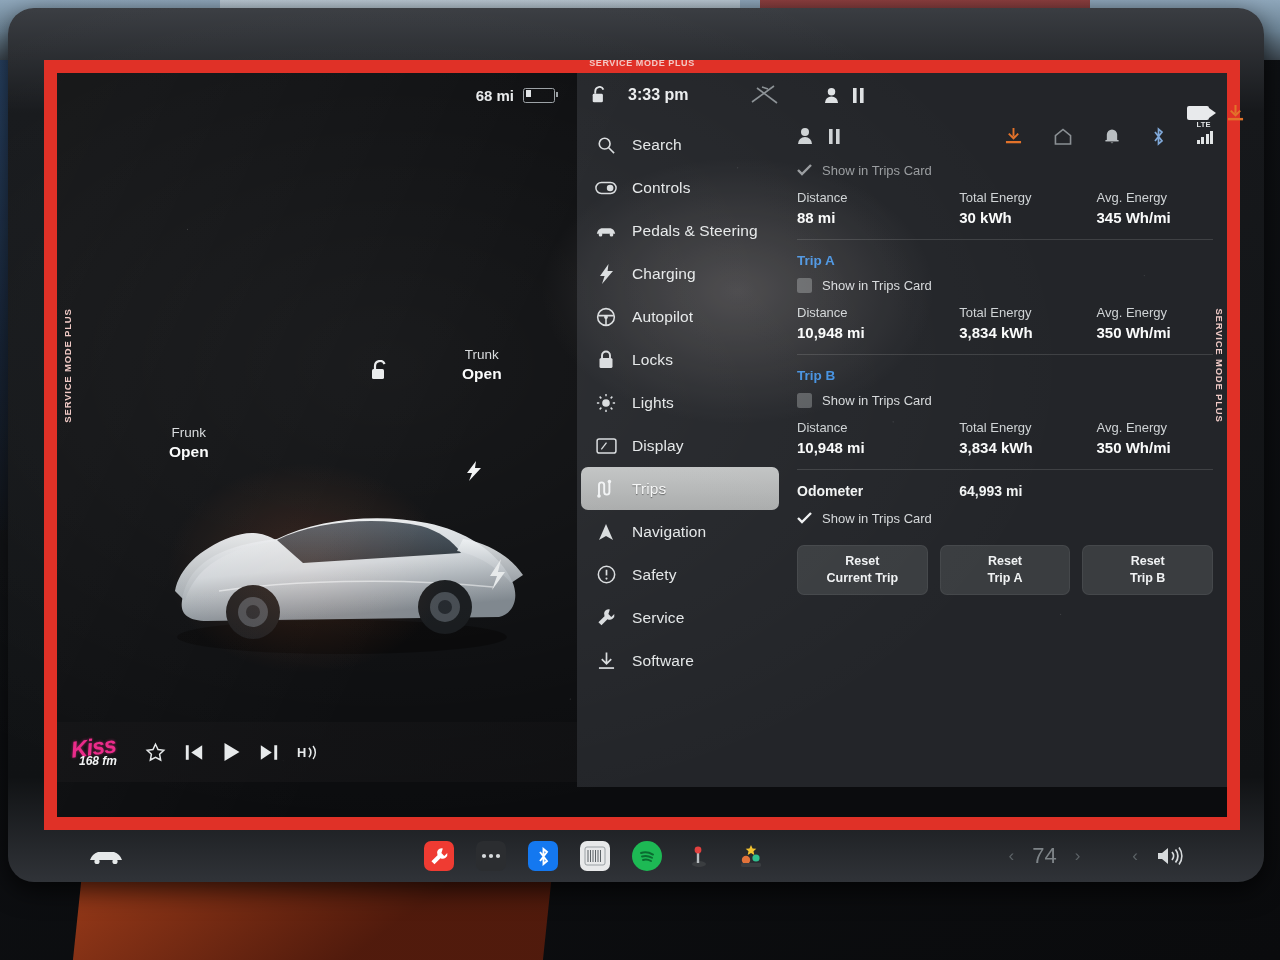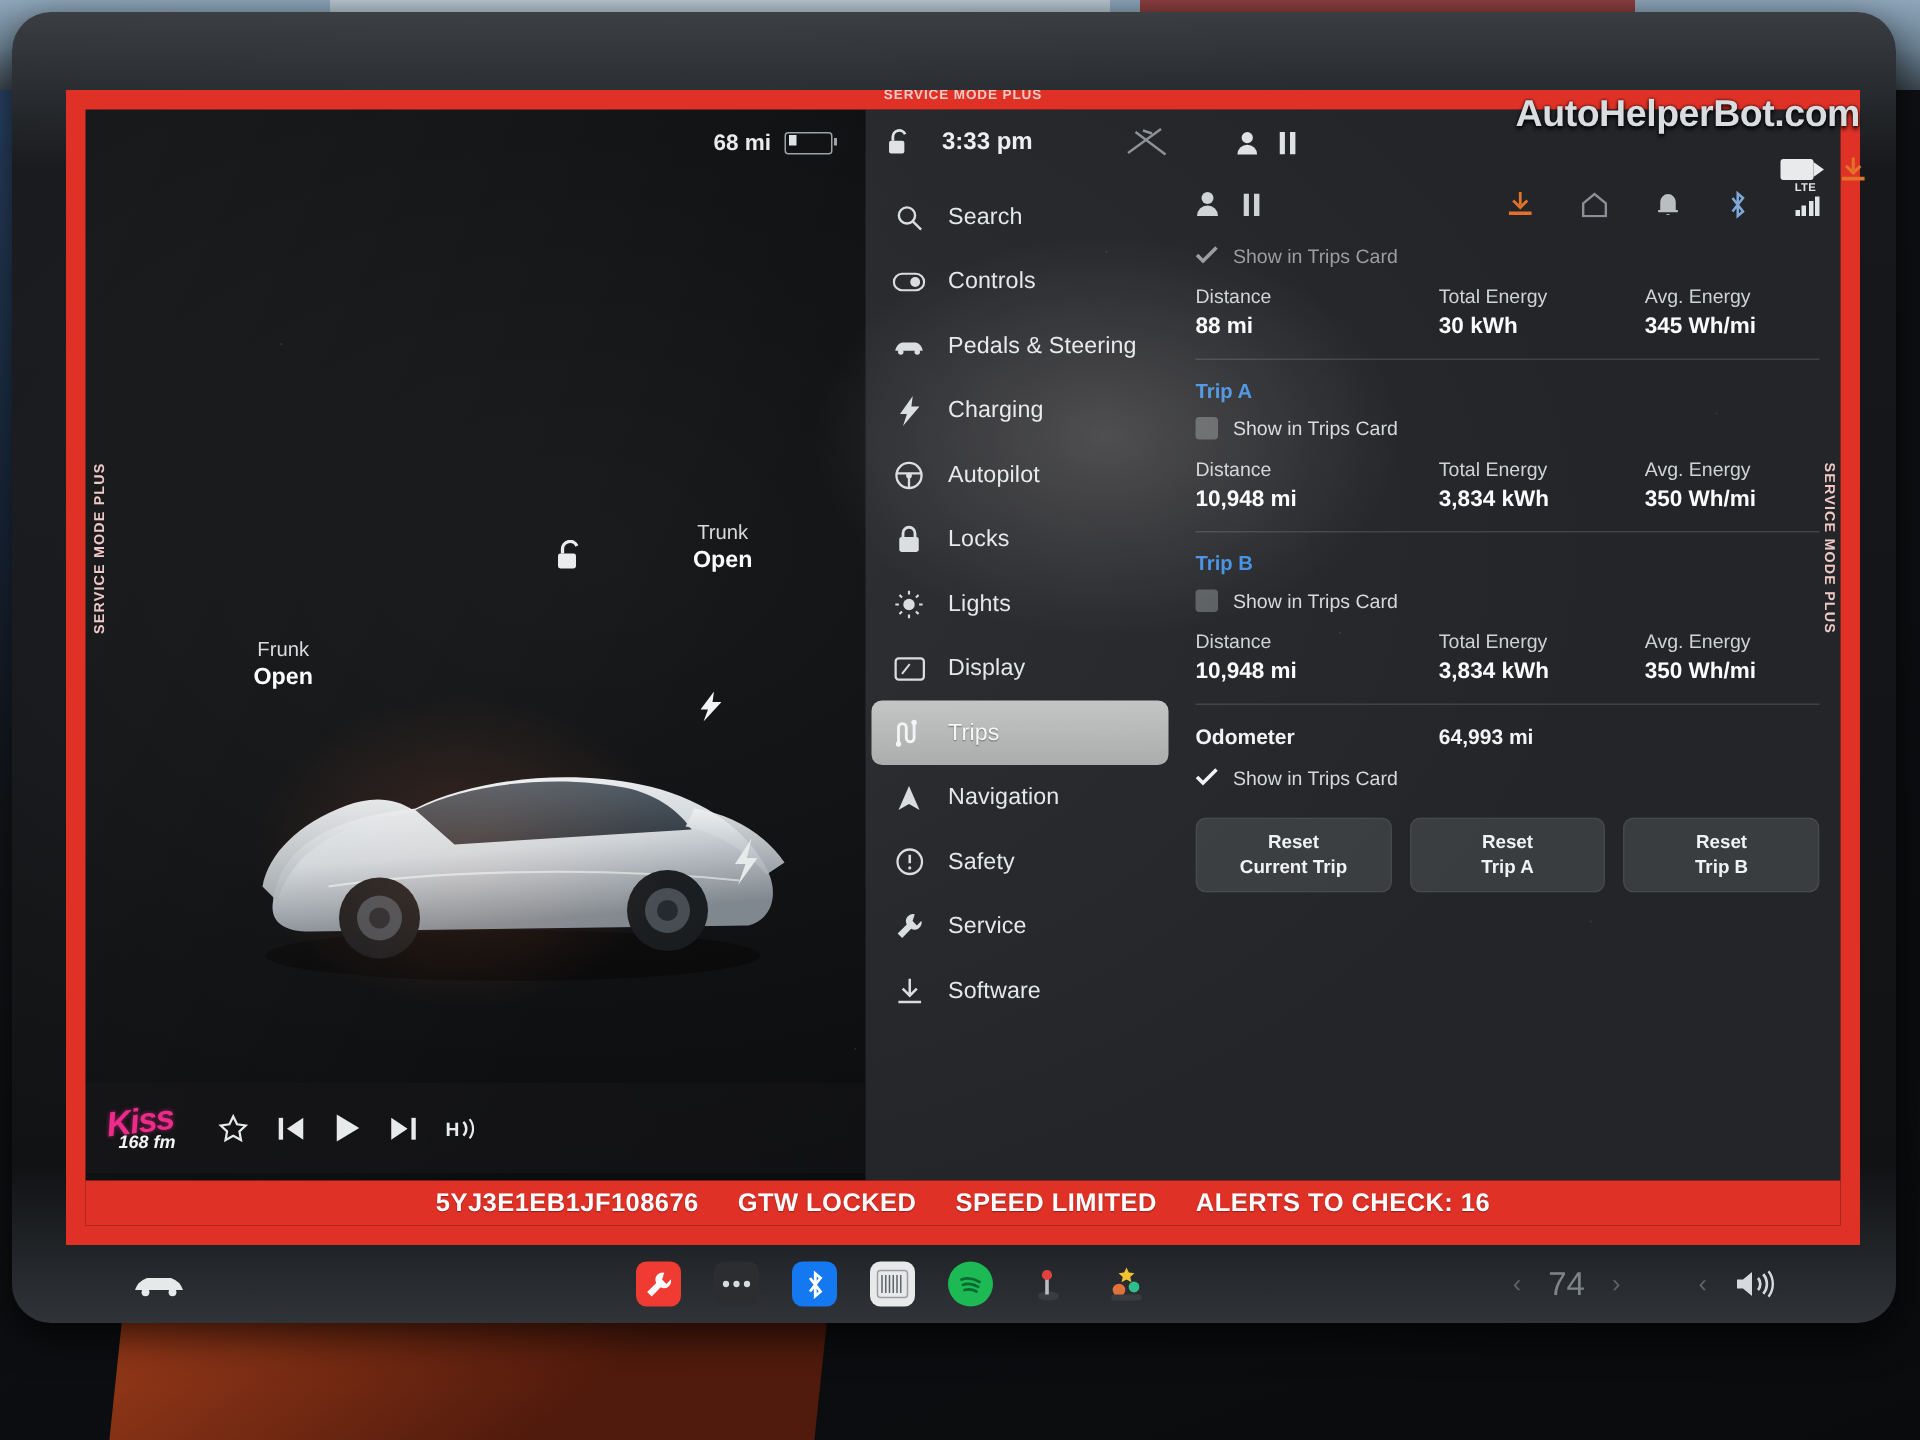--- a/index.html
+++ b/index.html
@@ -629,26 +629,20 @@
             </div>
           </div>
         </div>
       </div>
 
       <div id="svc-frame"></div>
       <div class="svc-top-label">SERVICE MODE PLUS</div>
       <div class="svc-side left">SERVICE MODE PLUS</div>
       <div class="svc-side right">SERVICE MODE PLUS</div>
 
-      <div id="alert-strip">
-        <span>5YJ3E1EB1JF108676</span>
-        <span>GTW LOCKED</span>
-        <span>SPEED LIMITED</span>
-        <span>ALERTS TO CHECK: 16</span>
-      </div>
 
       <div class="glass"></div>
       <div class="speckle"></div>
     </div>
 
     <div id="taskbar" style="left:0;top:818px;width:1256px;padding:0 80px;">
       <div class="tb-left">
         <span>
           <svg width="36" height="17" viewBox="0 0 36 17">
             <path d="M2 12 q2-6 8-8 h16 q6 2 8 8 z" fill="#e6e9ea"></path>
@@ -730,16 +724,15 @@
   <div id="dash-icons">
     <span class="dashcam"></span>
     <span>
       <svg width="17" height="18" viewBox="0 0 18 19">
           <path d="M9 1 v9 M4 7 l5 5 5 -5" fill="none" stroke="#e2722a" stroke-width="2.2"></path>
           <path d="M1 16 h16" stroke="#e2722a" stroke-width="2.6"></path>
         </svg>
     </span>
   </div>
 
-  <div id="wm">AutoHelperBot.com</div>
 
   <div class="bg-sheen"></div>
 </div>
 
 </body></html>

